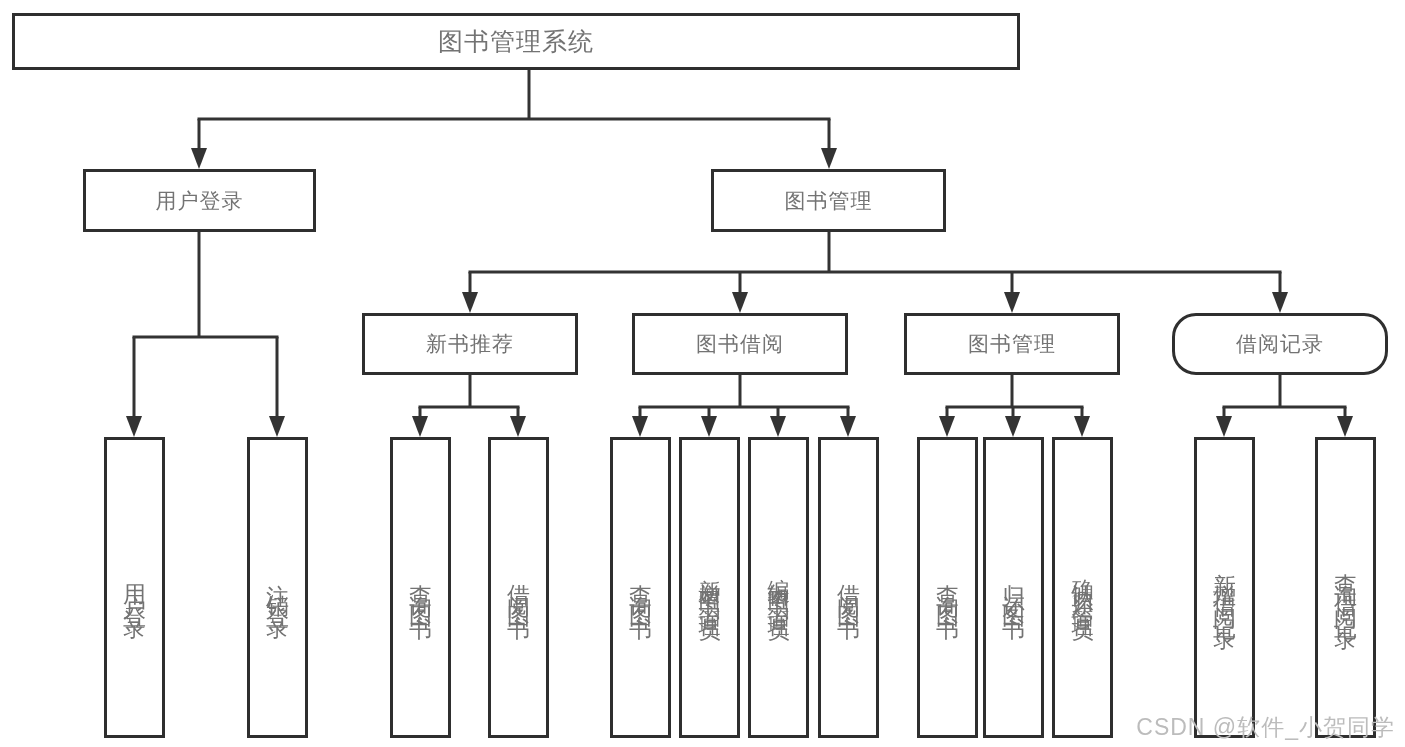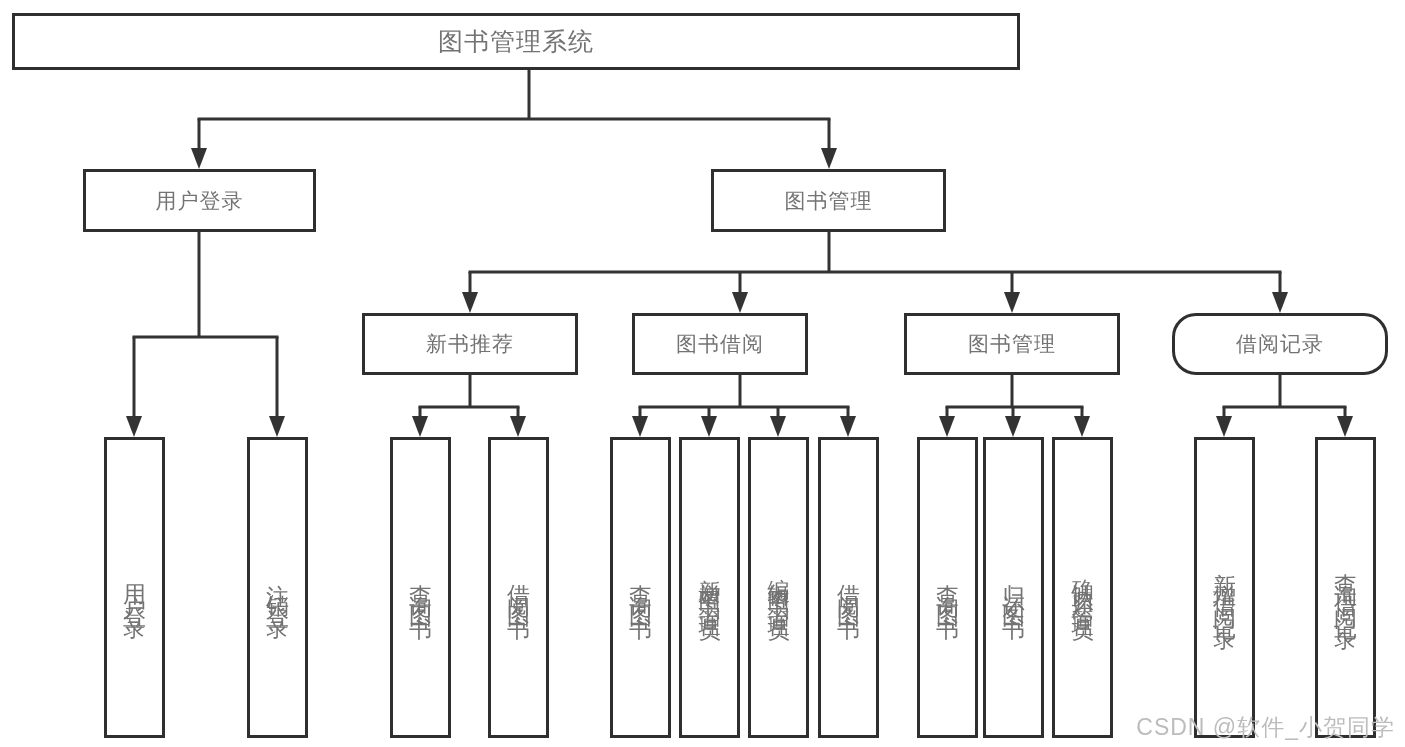--- a/index.html
+++ b/index.html
@@ -148,21 +148,21 @@
   <div class="node lvl2" style="left:83px;width:233px;">
     <span class="hlabel">用户登录</span>
   </div>
   <div class="node lvl2" style="left:711px;width:235px;">
     <span class="hlabel">图书管理</span>
   </div>
 
   <div class="node lvl3" style="left:362px;width:216px;">
     <span class="hlabel">新书推荐</span>
   </div>
-  <div class="node lvl3" style="left:632px;width:176px;">
+  <div class="node lvl3" style="left:632px;width:216px;">
     <span class="hlabel">图书借阅</span>
   </div>
   <div class="node lvl3" style="left:904px;width:216px;">
     <span class="hlabel">图书管理</span>
   </div>
   <div class="node lvl3" style="left:1172px;width:216px;border-radius:24px;">
     <span class="hlabel">借阅记录</span>
   </div>
 
   <div class="node leaf" style="left:104px;">

